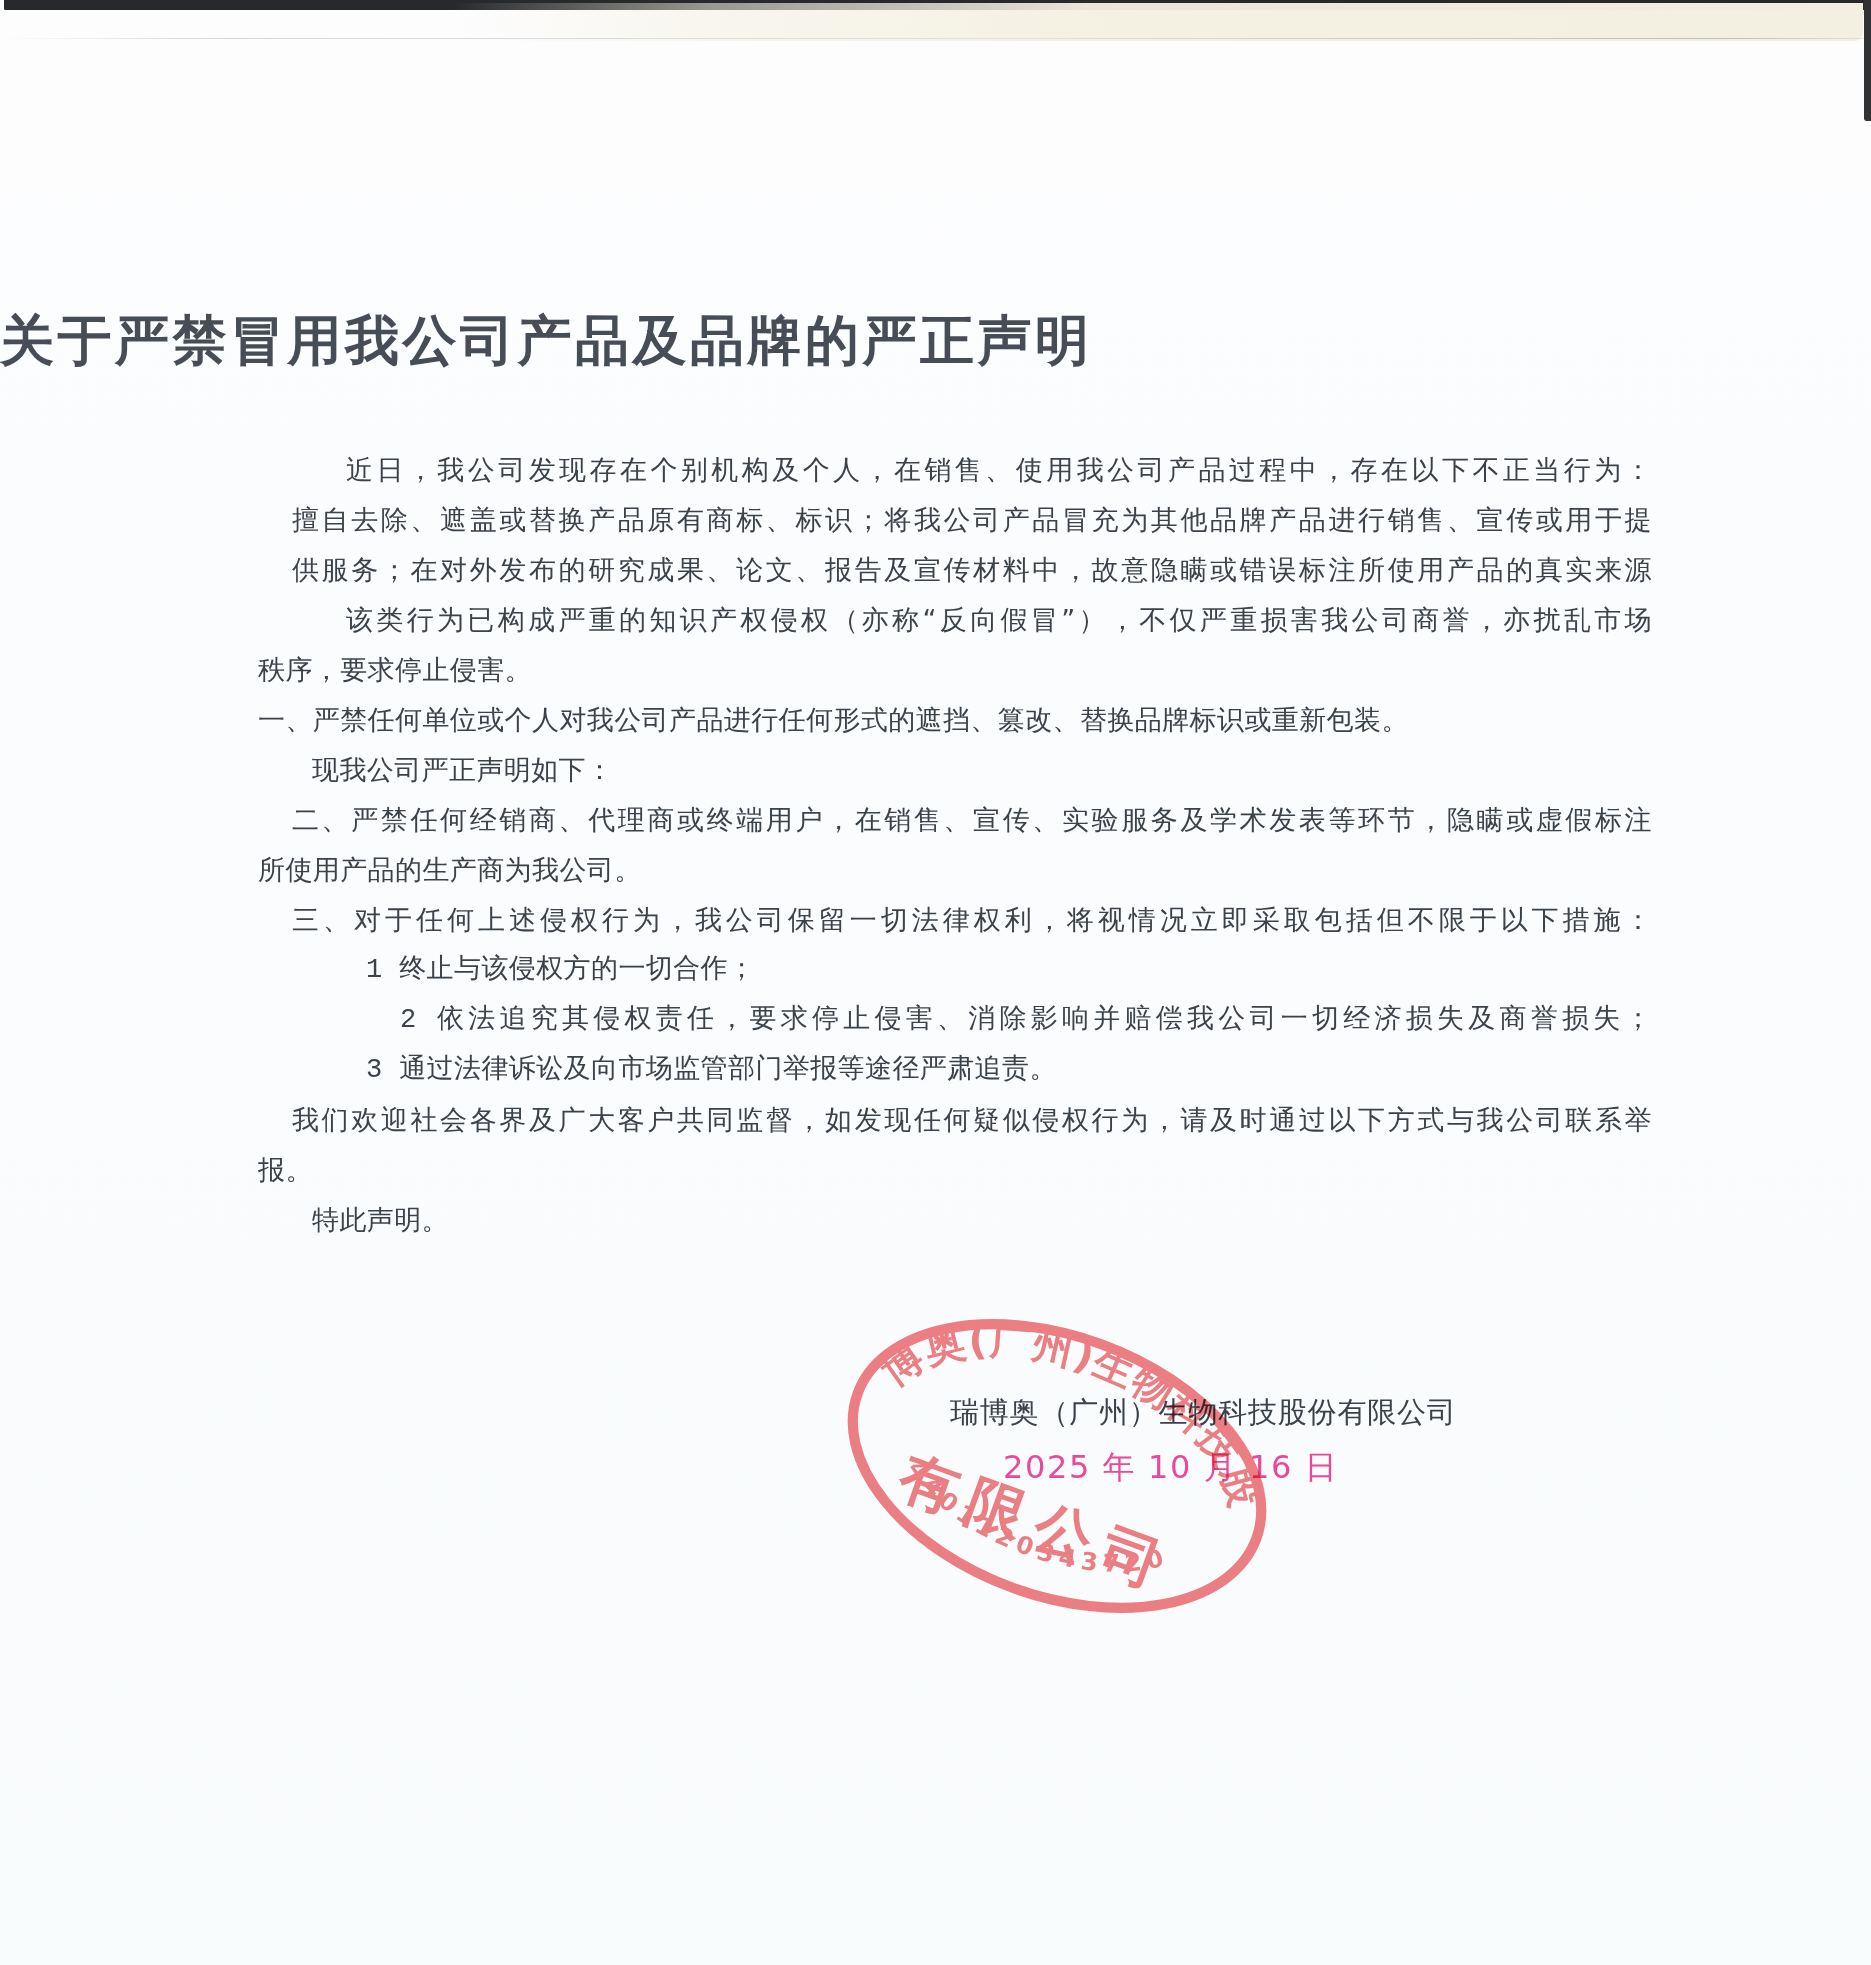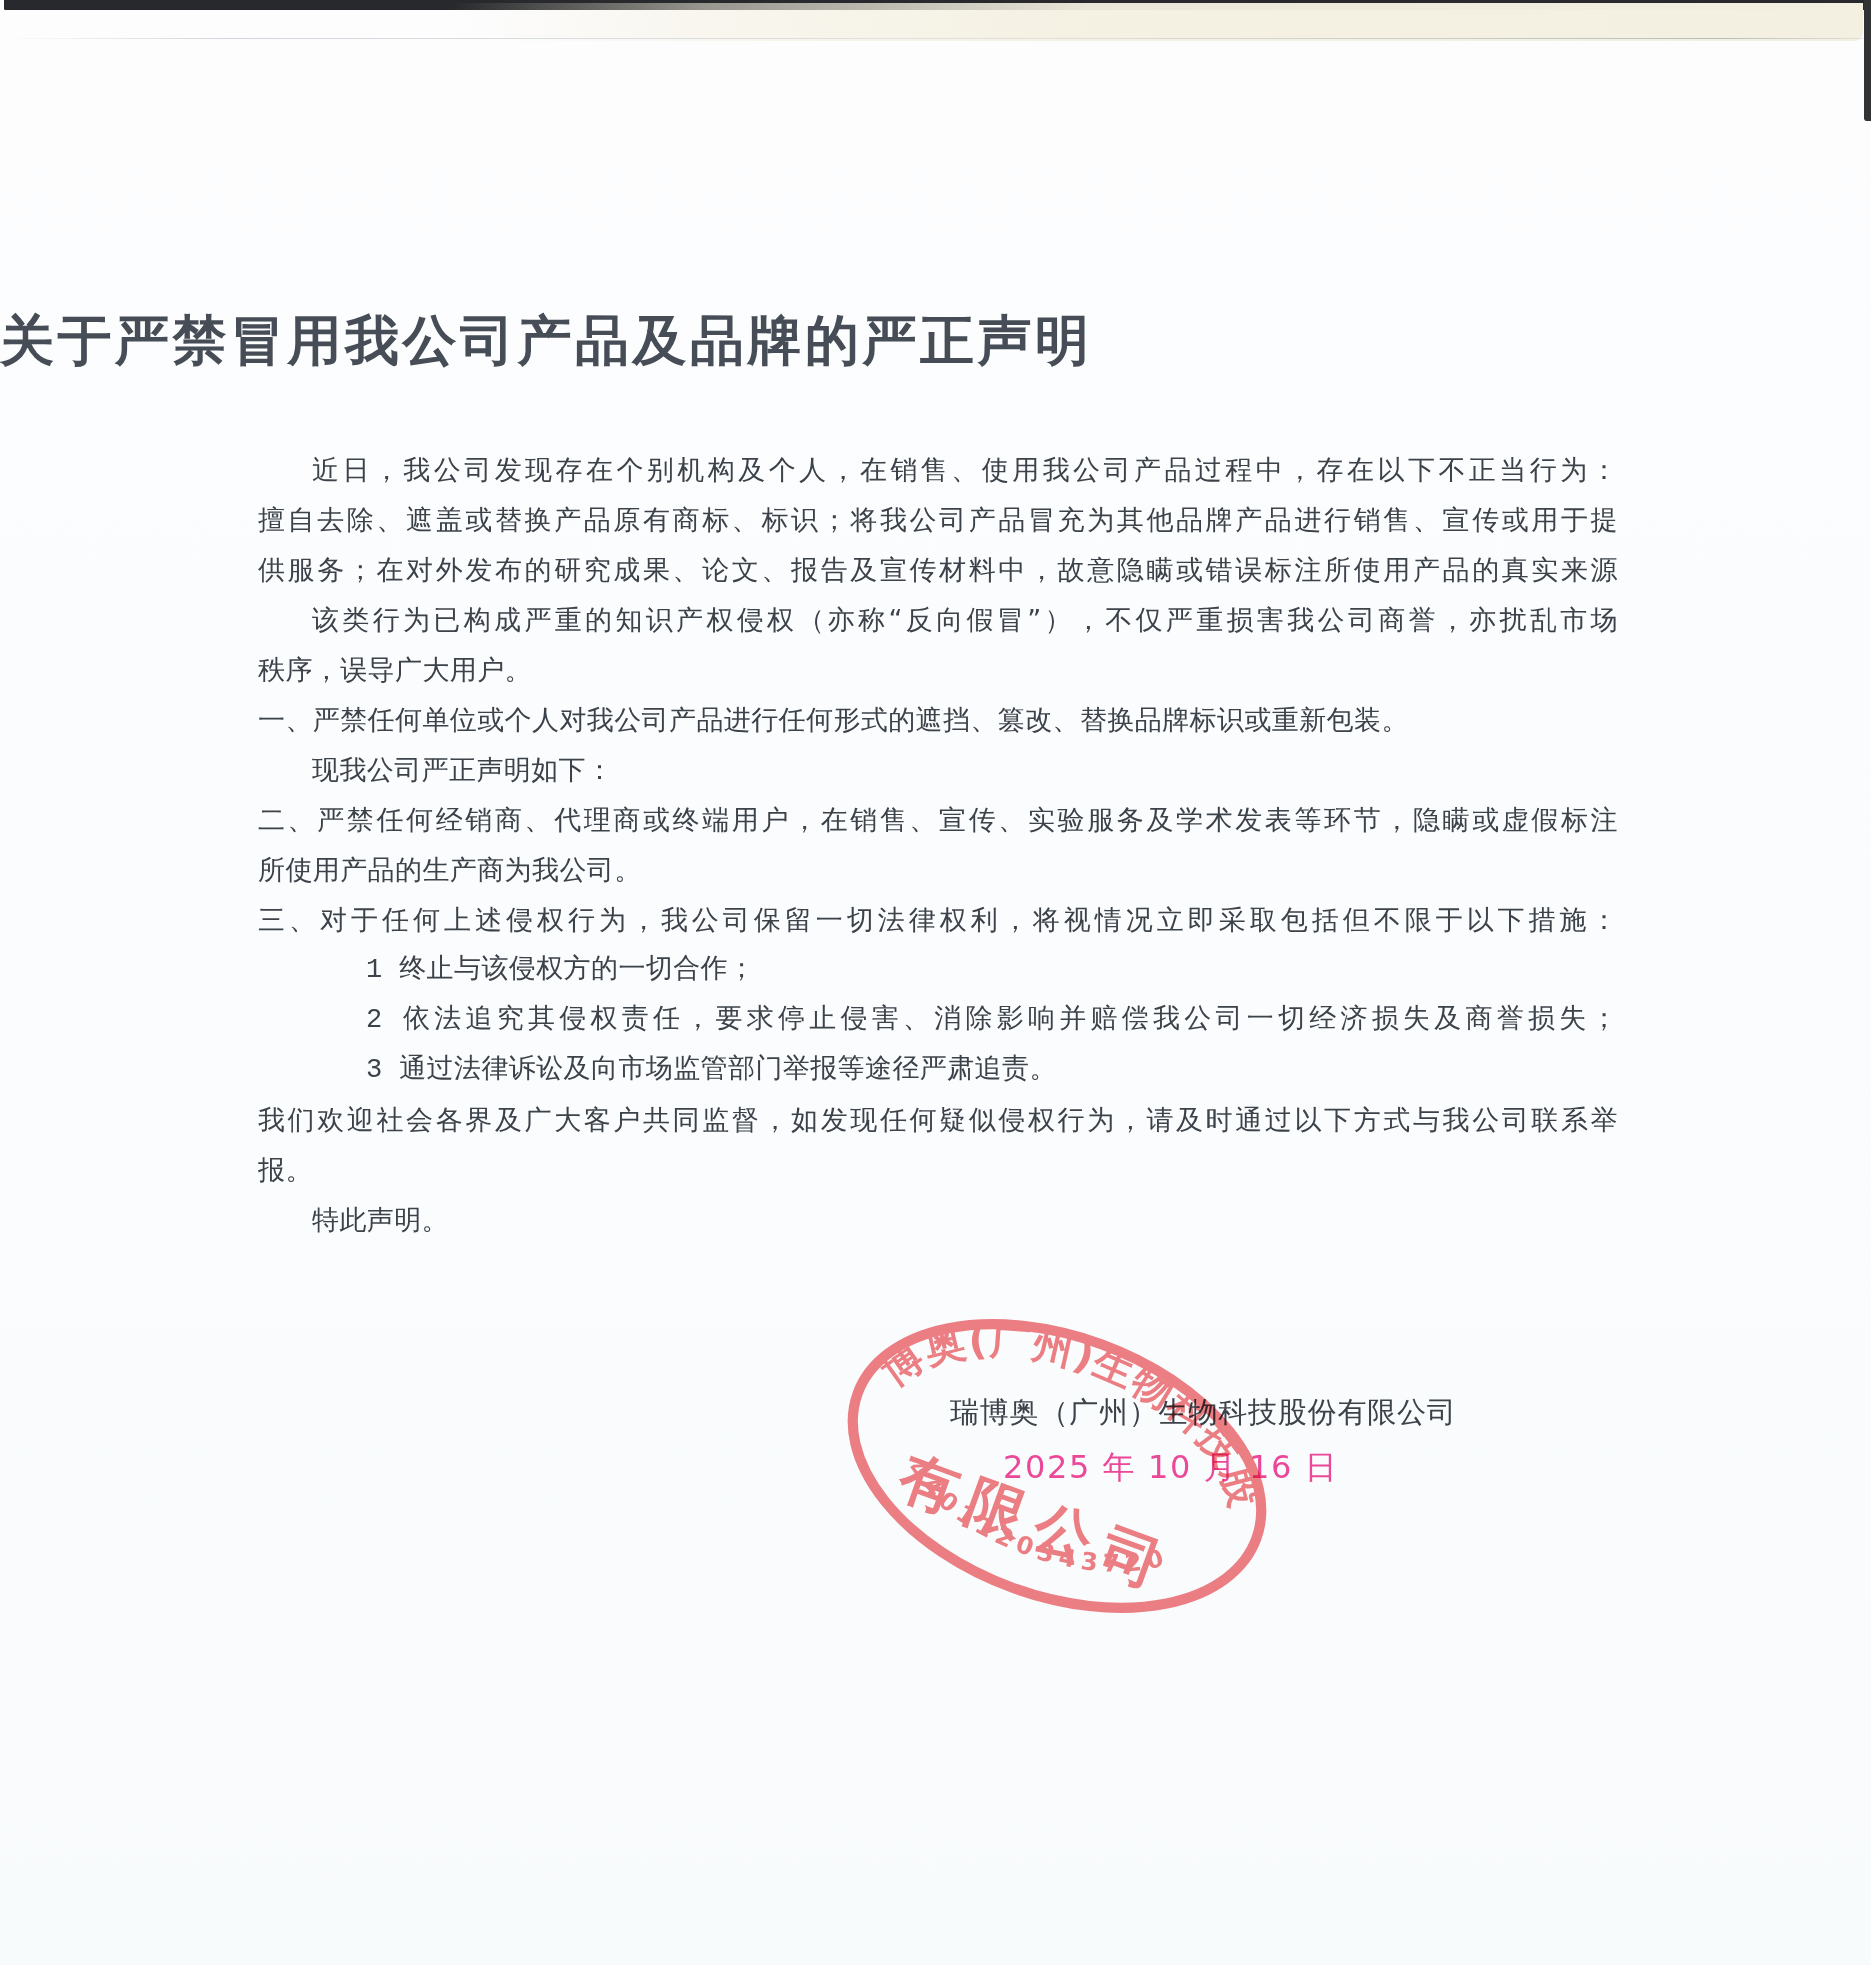--- a/index.html
+++ b/index.html
@@ -33,21 +33,21 @@
     color:#474d56;letter-spacing:3.5px;line-height:1.0;
   }
   .body-block{position:absolute;left:258px;top:445px;width:1360px;}
   .bline{
     position:relative;width:1360px;height:50px;line-height:50px;
     font-size:27px;color:#3c4249;letter-spacing:0.4px;
     white-space:nowrap;
   }
   .bline.full{
     white-space:normal;text-align:justify;text-align-last:justify;
-    text-justify:inter-character;height:50px;overflow:hidden;
+    text-justify:inter-character;height:50px;overflow:hidden;margin-left:34px;
   }
   .ind2{text-indent:54px;}
   .ind4{text-indent:108px;font-family:Liberation Mono, monospace;}
   .sig-company{
     position:absolute;left:950px;top:1393px;
     font-size:29px;color:#3c4249;letter-spacing:0.8px;white-space:nowrap;text-align:right;
   }
   .sig-date{
     position:absolute;left:1003px;top:1446px;
     font-size:32px;color:#ec4899;letter-spacing:1.6px;white-space:nowrap;
@@ -66,21 +66,21 @@
 <div class="scan-edge-line"></div>
 <div class="scan-right-edge"></div>
 
 <div class="doc-title">关于严禁冒用我公司产品及品牌的严正声明</div>
 
 <div class="body-block">
   <div class="bline ind2 full">近日，我公司发现存在个别机构及个人，在销售、使用我公司产品过程中，存在以下不正当行为：</div>
   <div class="bline full">擅自去除、遮盖或替换产品原有商标、标识；将我公司产品冒充为其他品牌产品进行销售、宣传或用于提</div>
   <div class="bline full">供服务；在对外发布的研究成果、论文、报告及宣传材料中，故意隐瞒或错误标注所使用产品的真实来源</div>
   <div class="bline ind2 full">该类行为已构成严重的知识产权侵权（亦称“反向假冒”），不仅严重损害我公司商誉，亦扰乱市场</div>
-  <div class="bline">秩序，误导广大用户。</div>
+  <div class="bline">秩序，要求停止侵害。</div>
   <div class="bline">一、严禁任何单位或个人对我公司产品进行任何形式的遮挡、篡改、替换品牌标识或重新包装。</div>
   <div class="bline ind2">现我公司严正声明如下：</div>
   <div class="bline full">二、严禁任何经销商、代理商或终端用户，在销售、宣传、实验服务及学术发表等环节，隐瞒或虚假标注</div>
   <div class="bline">所使用产品的生产商为我公司。</div>
   <div class="bline full">三、对于任何上述侵权行为，我公司保留一切法律权利，将视情况立即采取包括但不限于以下措施：</div>
   <div class="bline ind4">1  终止与该侵权方的一切合作；</div>
   <div class="bline ind4 full">2  依法追究其侵权责任，要求停止侵害、消除影响并赔偿我公司一切经济损失及商誉损失；</div>
   <div class="bline ind4">3  通过法律诉讼及向市场监管部门举报等途径严肃追责。</div>
   <div class="bline full">我们欢迎社会各界及广大客户共同监督，如发现任何疑似侵权行为，请及时通过以下方式与我公司联系举</div>
   <div class="bline">报。</div>

